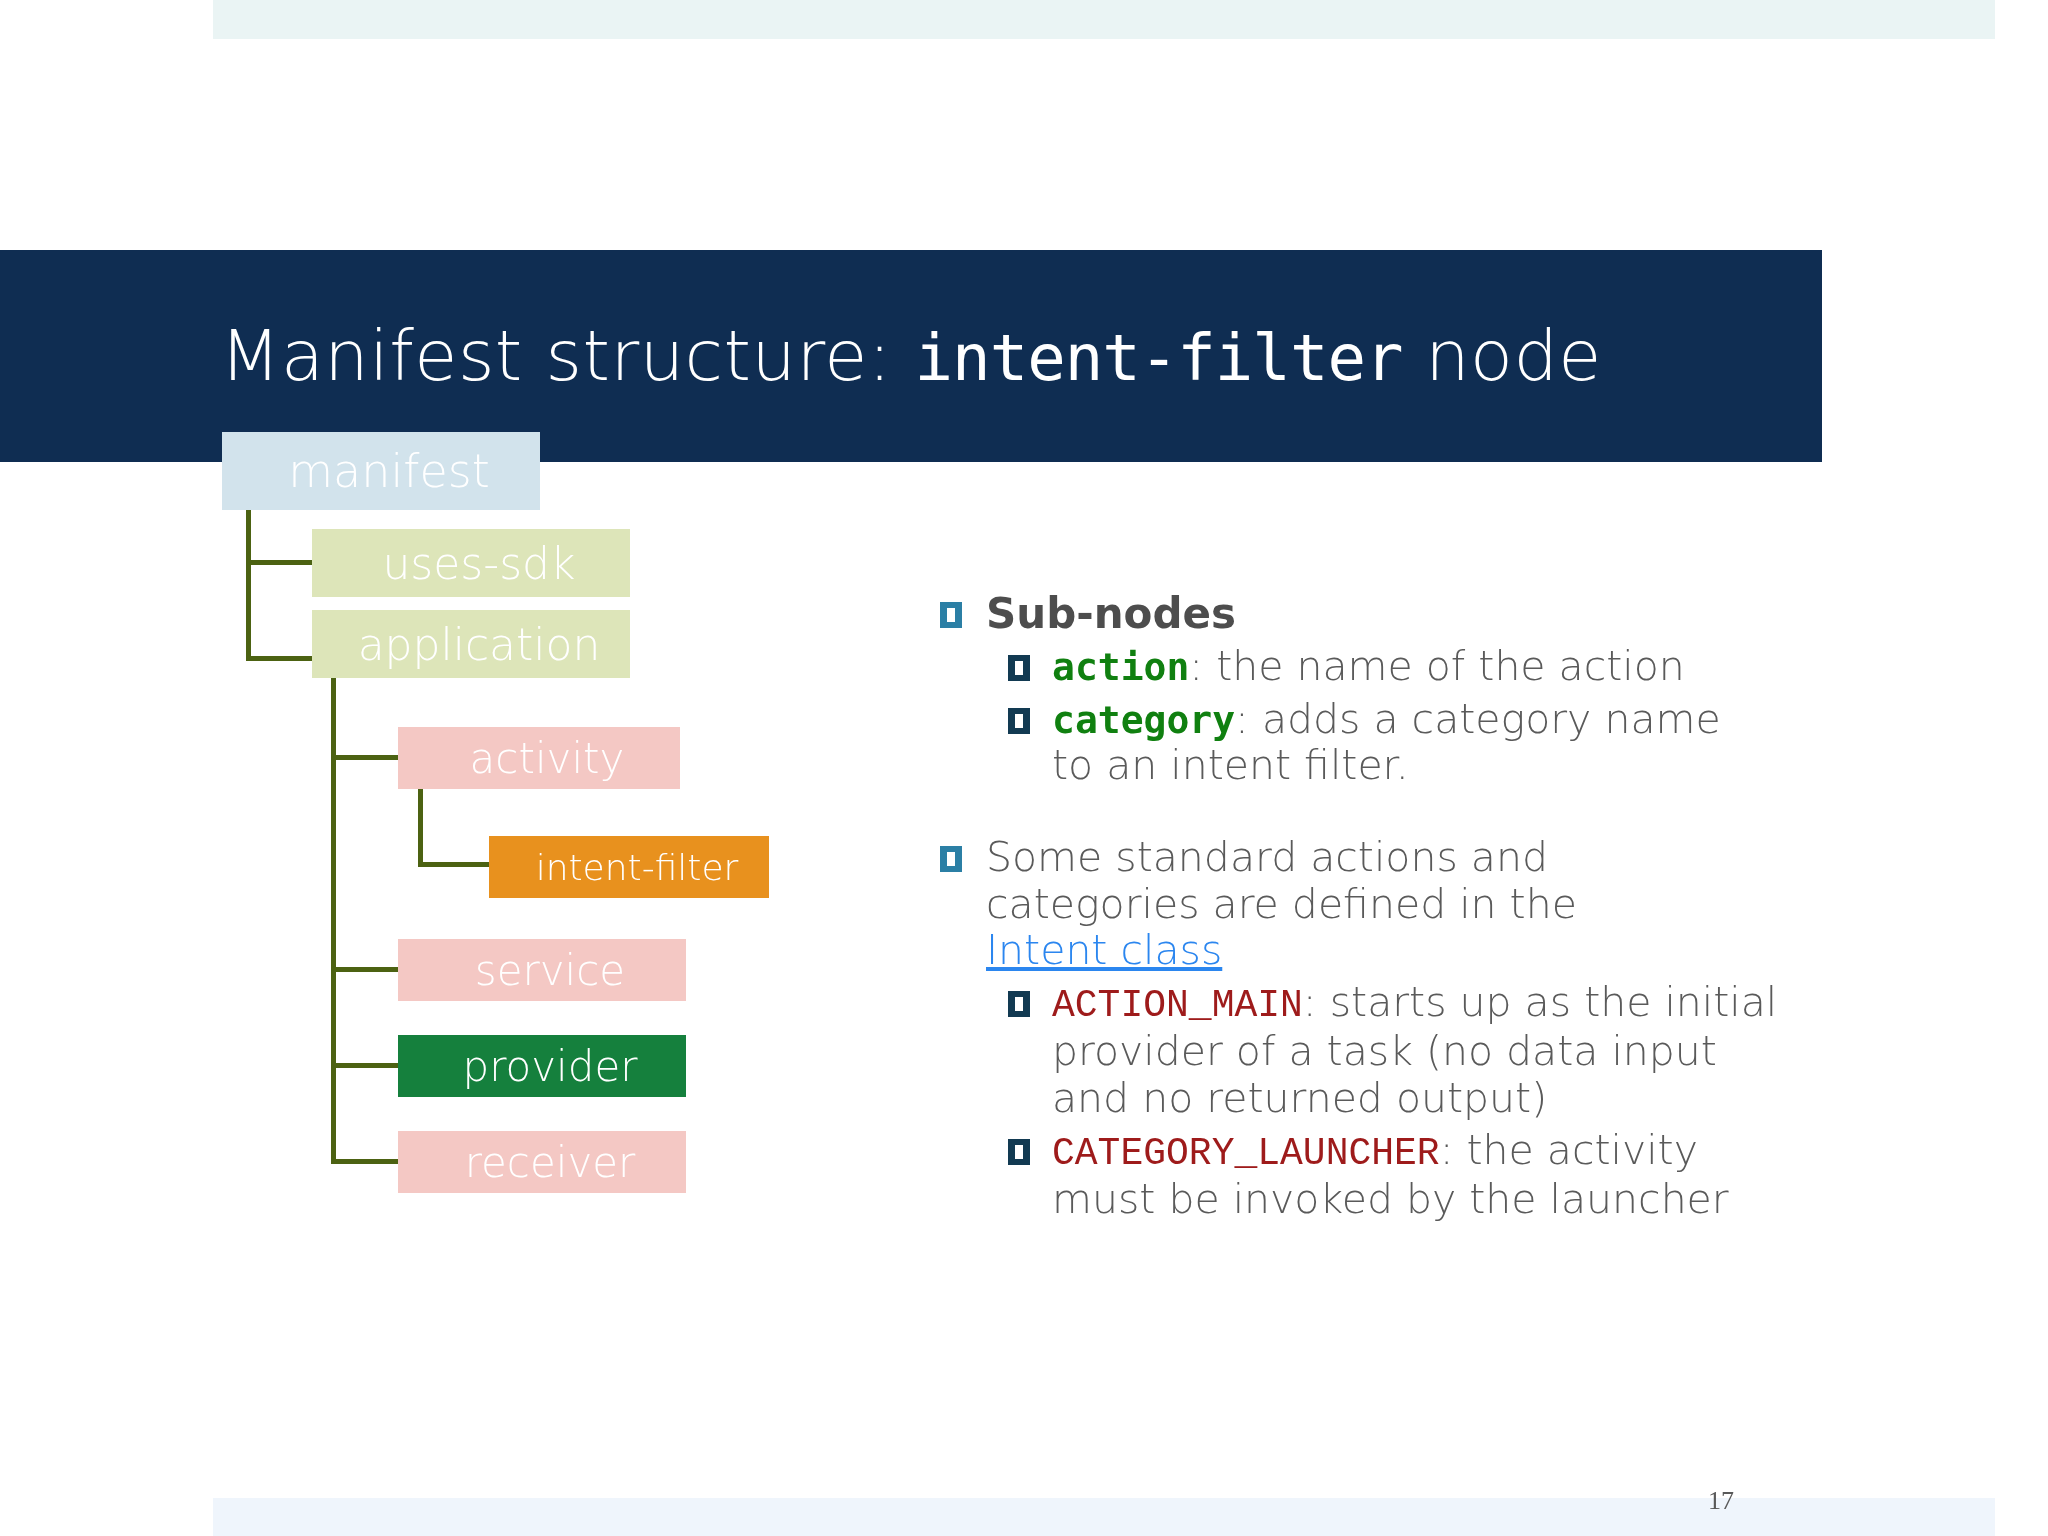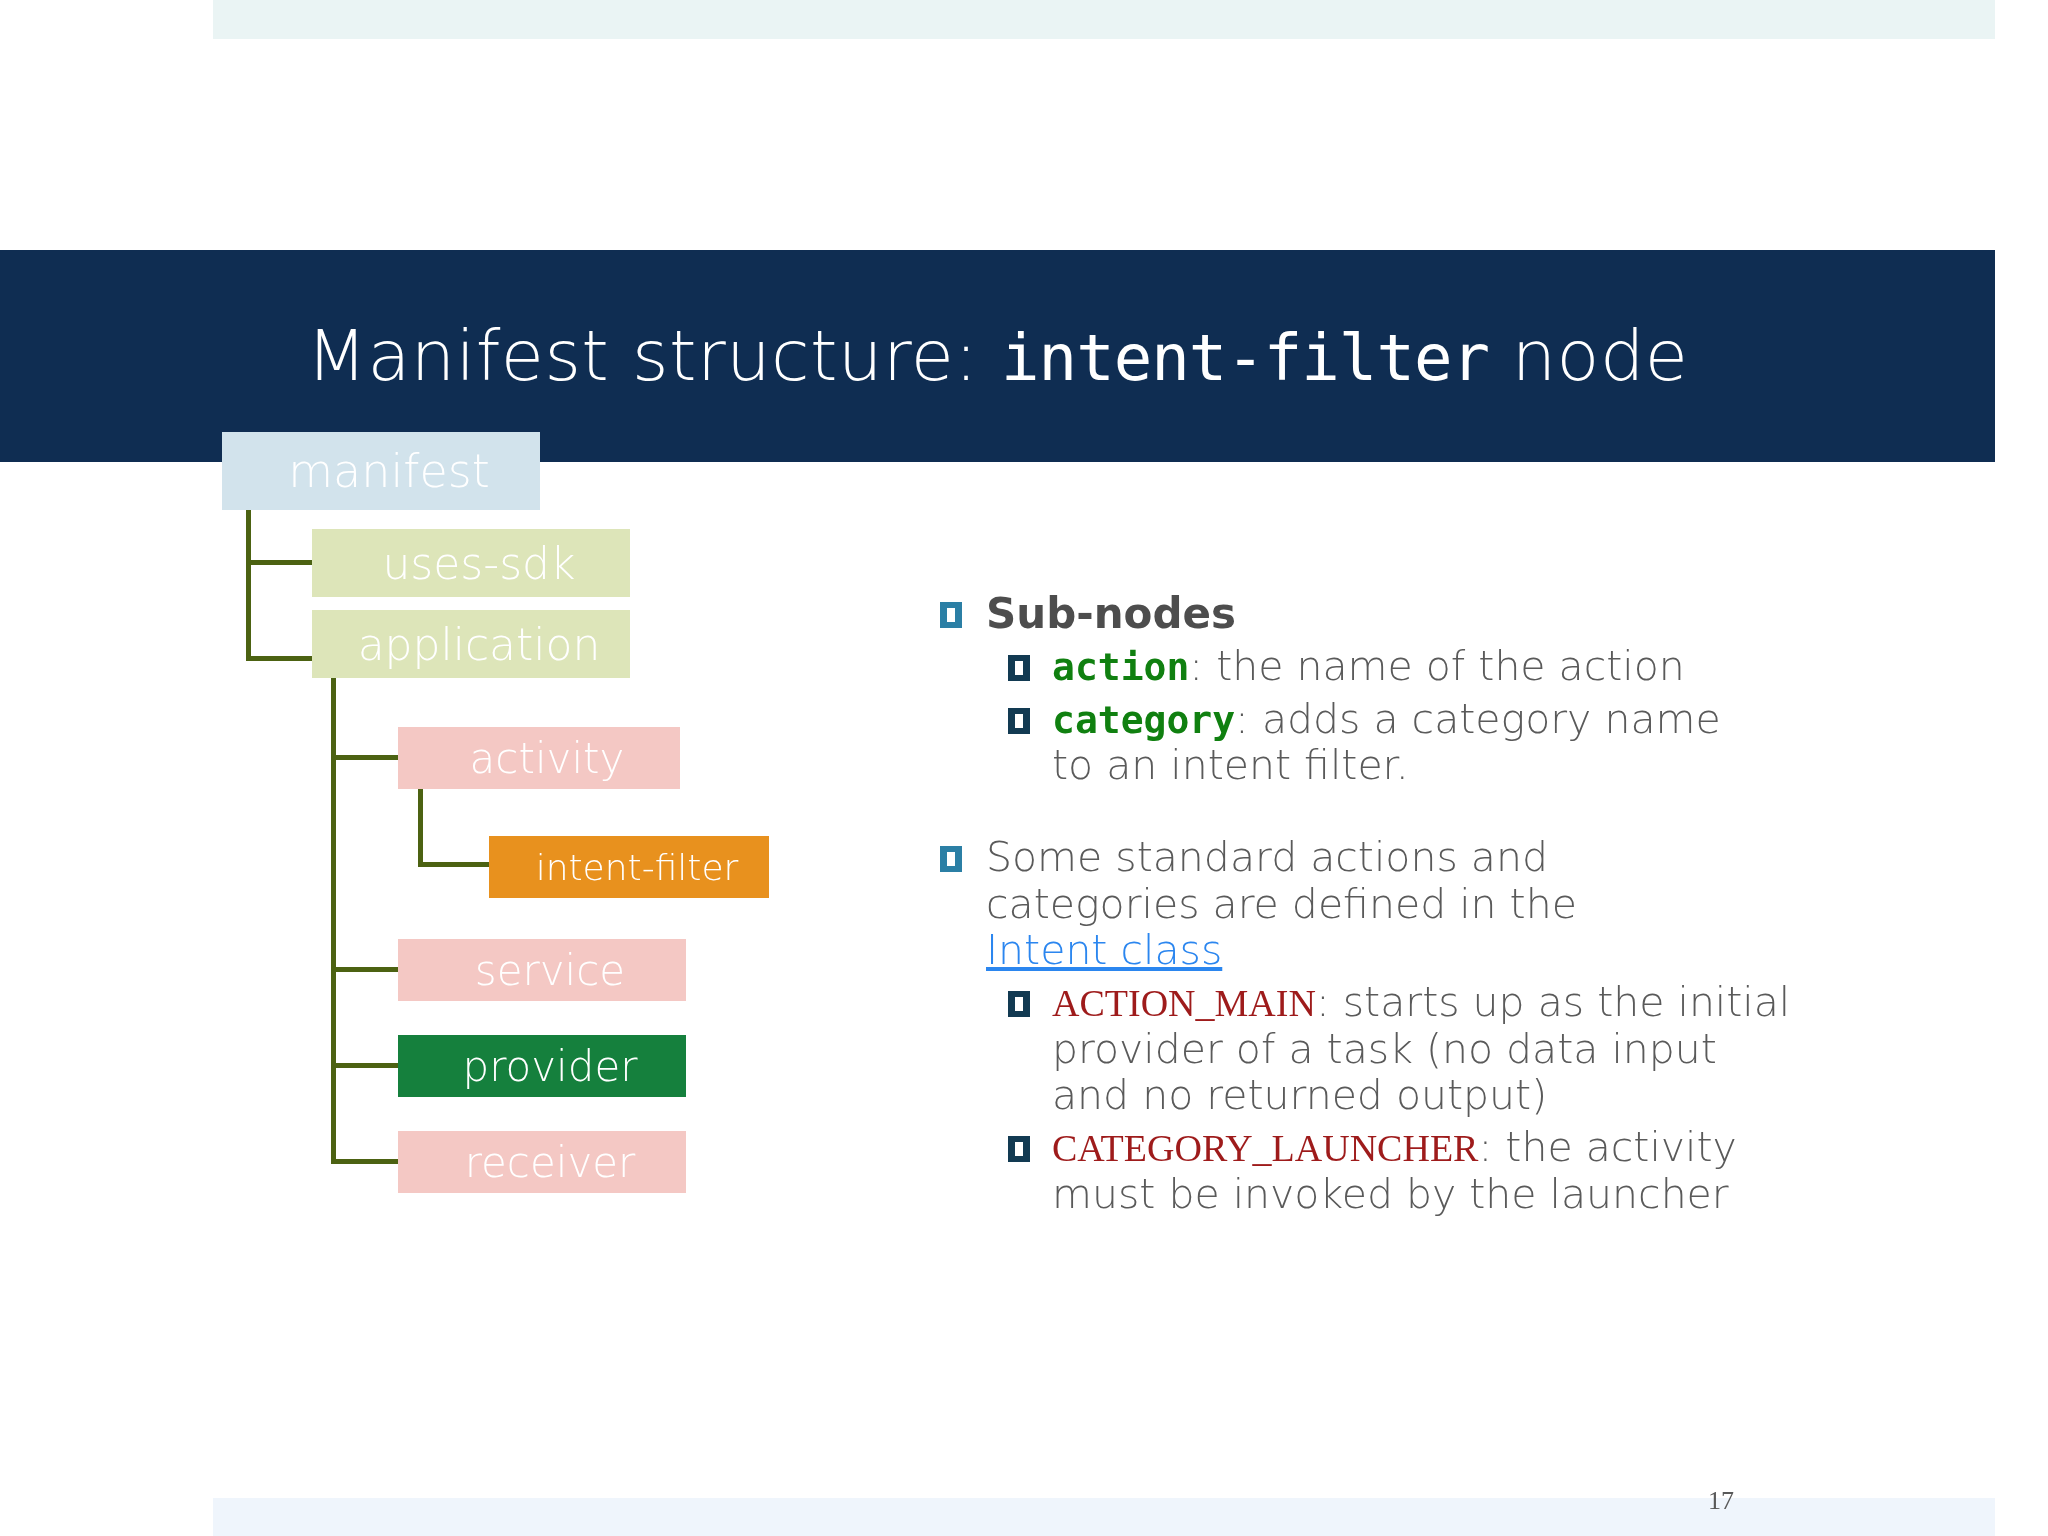--- a/index.html
+++ b/index.html
@@ -17,21 +17,21 @@
     position:absolute;left:213px;top:0;width:1782px;height:39px;
     background:#eaf4f4;
   }
   .bottombar{
     position:absolute;left:213px;top:1498px;width:1782px;height:38px;
     background:#eff5fc;
   }
 
   
   .title-banner{
-    position:absolute;left:0;top:250px;width:1995px;height:212px;
+    position:absolute;left:0;top:250px;width:1822px;height:212px;
     background:#0f2d52;
     display:flex;align-items:center;justify-content:center;
   }
   .title-text{
     color:#ffffff;
     font-family:"DejaVu Sans", sans-serif;
     font-weight:300;
     font-size:70px;
     letter-spacing:0.5px;
     white-space:nowrap;
@@ -141,21 +141,21 @@
     line-height:1.13;
   }
   .txt.lvl1{font-size:42px;font-weight:bold;color:#4d4d4d;}
   .txt.lvl2{font-size:41px;}
   .indent2{margin-left:68px;}
   .kw-green{
     font-family:"DejaVu Sans Mono","Liberation Mono",monospace;
     color:#108010;font-weight:bold;font-size:38px;
   }
   .kw-red{
-    font-family:Liberation Serif, serif;
+    font-family:Liberation Mono, monospace;
     color:#9e1b1b;font-size:38px;
   }
   .link{
     color:#2b86ef;text-decoration:underline;
   }
   .gap{height:36px;}
 
   
   .pagenum{
     position:absolute;left:1708px;top:1486px;

